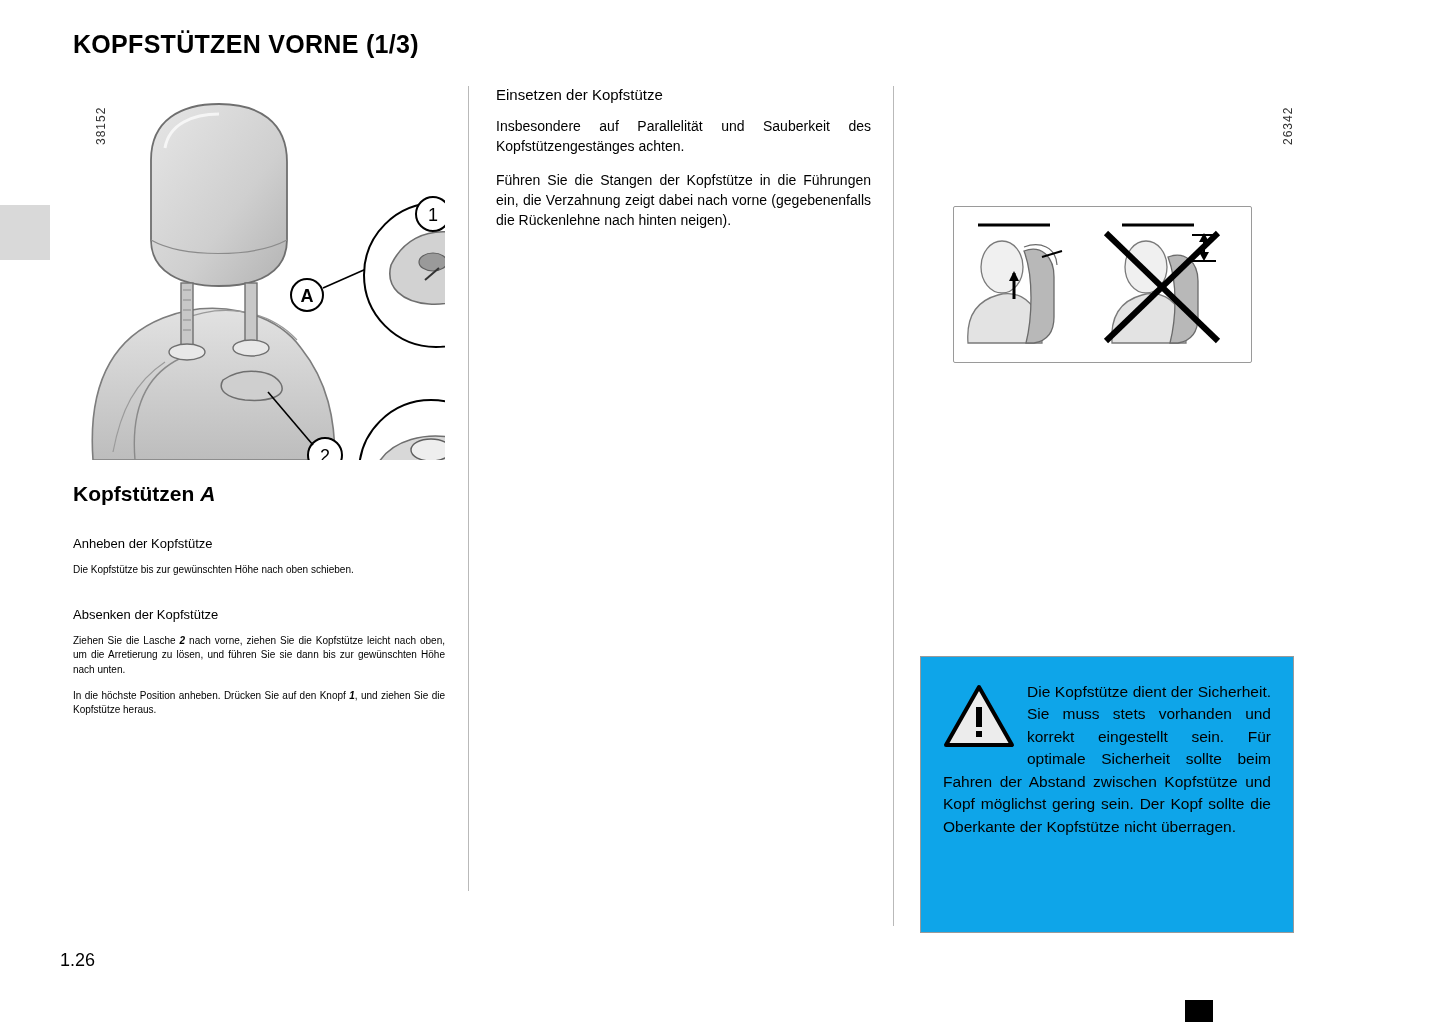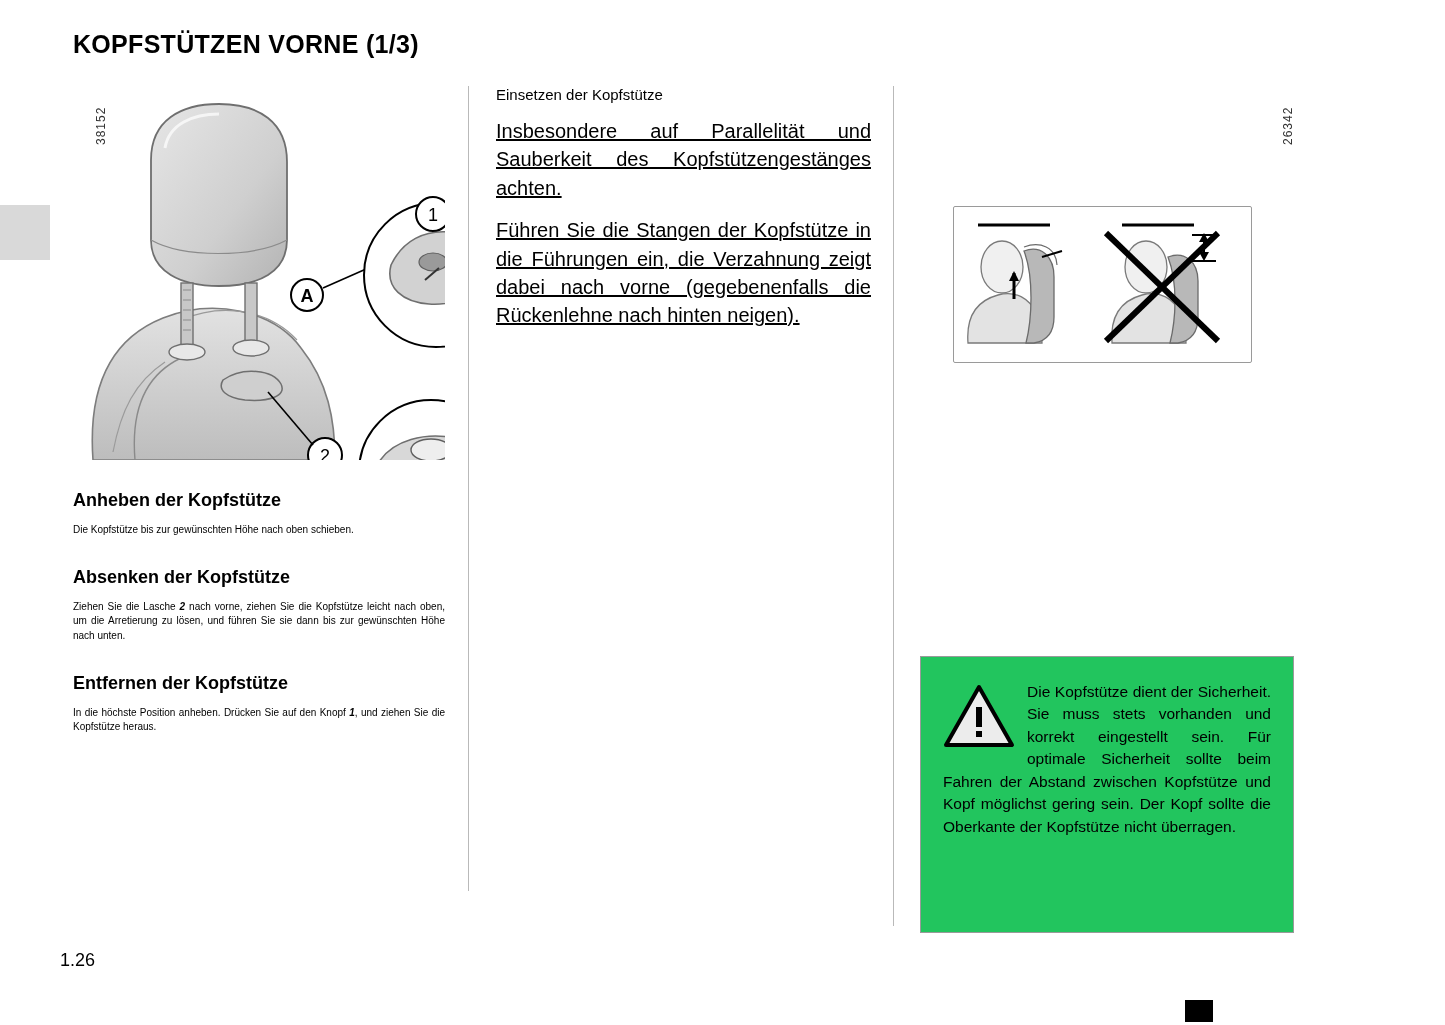--- a/index.html
+++ b/index.html
@@ -69,22 +69,22 @@
     width: 372px;
     height: 370px;
   }
   .col1 h2 {
     font-size: 21px;
     font-weight: bold;
     margin: 22px 0 0 0;
   }
   .col1 h2 em { font-style: italic; }
   .col1 h3 {
-    font-size: 18px;
-    font-weight: bold;
+    font-size: 13px;
+    font-weight: normal;
     margin: 30px 0 0 0;
   }
   .col1 p {
     font-size: 10px;
     line-height: 1.42;
     margin: 12px 0 0 0;
     text-align: justify;
   }
   .col1 p b, .col2 p b { font-style: italic; font-weight: bold; }
 
@@ -94,25 +94,24 @@
     left: 496px;
     top: 86px;
     width: 375px;
   }
   .col2 h3 {
     font-size: 15px;
     font-weight: normal;
     margin: 0;
   }
   .col2 p {
-    font-size: 20px;
+    font-size: 14px;
     line-height: 1.42;
     margin: 14px 0 0 0;
     text-align: justify;
-    text-decoration: underline;
   }
 
   
   .col3 {
     position: absolute;
     left: 920px;
     top: 86px;
     width: 375px;
   }
   .fig2-box {
@@ -125,21 +124,21 @@
     background: #fff;
     border-radius: 2px;
   }
   .warn-box {
     position: absolute;
     left: 0px;
     top: 570px;
     width: 372px;
     height: 275px;
     border: 1px solid #9a9a9a;
-    background: #22c55e;
+    background: #0ea5e9;
   }
   .warn-inner {
     padding: 24px 22px 0 22px;
     font-size: 15.5px;
     line-height: 1.45;
     text-align: justify;
   }
   .warn-tri {
     float: left;
     width: 72px;
@@ -230,28 +229,30 @@
         <line x1="195" y1="302" x2="240" y2="355" stroke="#000" stroke-width="1.6"></line>
 
         <circle cx="358" cy="382" r="72" fill="#fff" stroke="#000" stroke-width="2"></circle>
         <path d="M306 372 C 320 350 352 342 382 348 C 410 354 420 374 412 392 C 402 412 364 420 336 412 C 312 406 298 390 306 372 Z" fill="#d8d8d8" stroke="#6f6f6f" stroke-width="1.6"></path>
         <ellipse cx="358" cy="360" rx="20" ry="11" fill="#eee" stroke="#5f5f5f" stroke-width="1.4"></ellipse>
         <path d="M330 425 C 344 442 372 444 384 430" fill="none" stroke="#333" stroke-width="2"></path>
         <path d="M384 430 l-3 -9 l11 5 z" fill="#333"></path>
       </svg>
     </div>
 
+    <h2>
+      <span>Kopfstützen </span><em>A</em>
+    </h2>
 
     <h3>Anheben der Kopfstütze</h3>
     <p>Die Kopfstütze bis zur gewünschten Höhe nach oben schieben.</p>
 
     <h3>Absenken der Kopfstütze</h3>
     <p><span>Ziehen Sie die Lasche </span><b>2</b><span> nach vorne, ziehen Sie die Kopfstütze leicht nach oben, um die Arretierung zu lösen, und führen Sie sie dann bis zur gewünschten Höhe nach unten.</span></p>
 
-    <h3>Entfernen der Kopfstütze</h3>
     <p><span>In die höchste Position anheben. Drücken Sie auf den Knopf </span><b>1</b><span>, und ziehen Sie die Kopfstütze heraus.</span></p>
   </div>
 
   <div class="col2">
     <h3>Einsetzen der Kopfstütze</h3>
     <p>Insbesondere auf Parallelität und Sauberkeit des Kopfstützengestänges achten.</p>
     <p>Führen Sie die Stangen der Kopfstütze in die Führungen ein, die Verzahnung zeigt dabei nach vorne (gegebenenfalls die Rückenlehne nach hinten neigen).</p>
   </div>
 
   <div class="col3">

